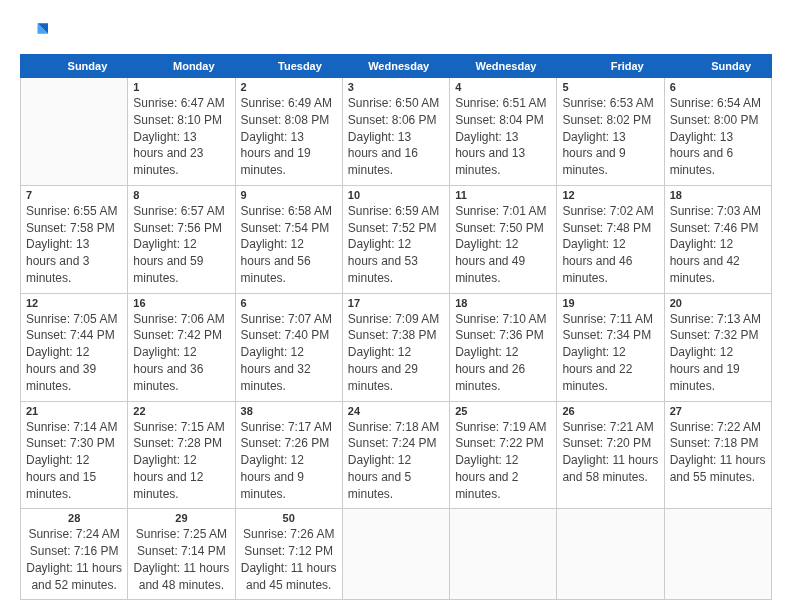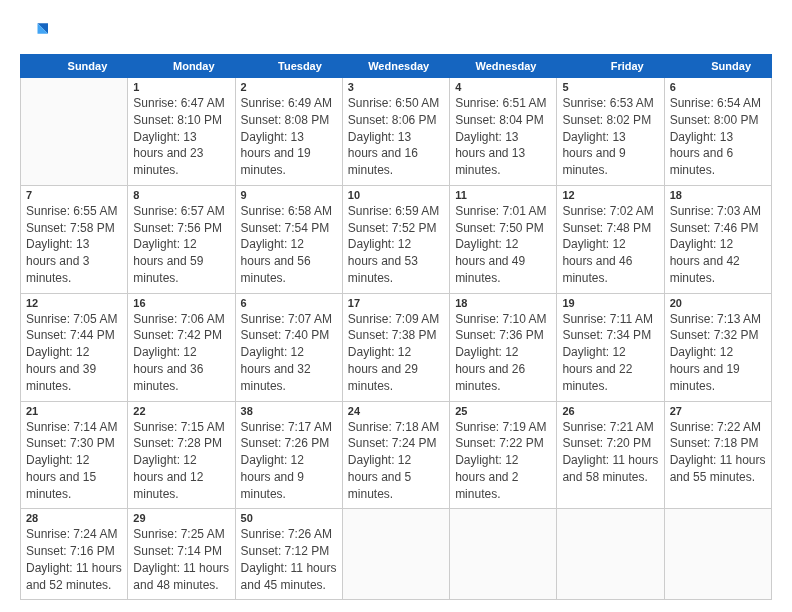--- a/index.html
+++ b/index.html
@@ -94,20 +94,21 @@
     .cell-text {
       font-size: 12px;
       color: #444;
       line-height: 1.4;
     }
     .empty-cell {
       background: #fafafa;
     }
     .last-row td {
       height: 70px;
+      text-align: center;
     }
   </style>
 </head>
 <body>
 
 <div class="page">
   <div class="header">
     <div class="logo">
       <svg class="logo-icon" viewBox="0 0 32 32">
         <rect x="0" y="0" width="32" height="32" fill="white"></rect>

